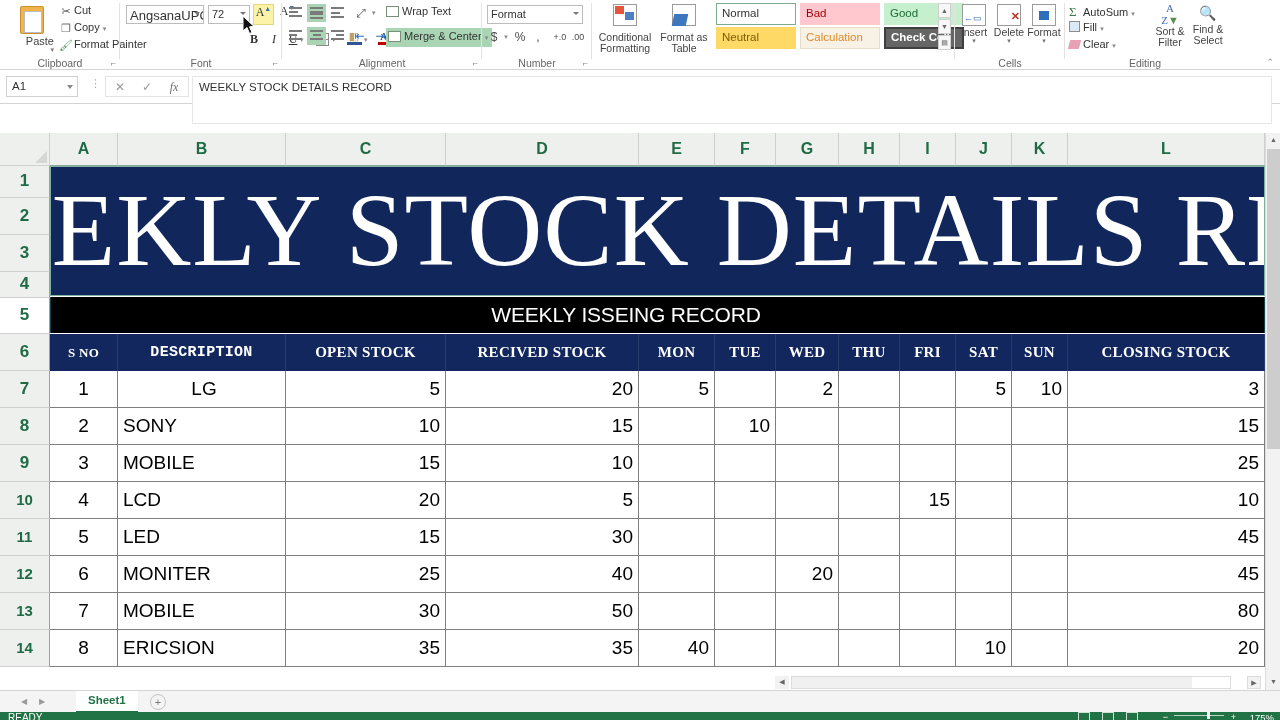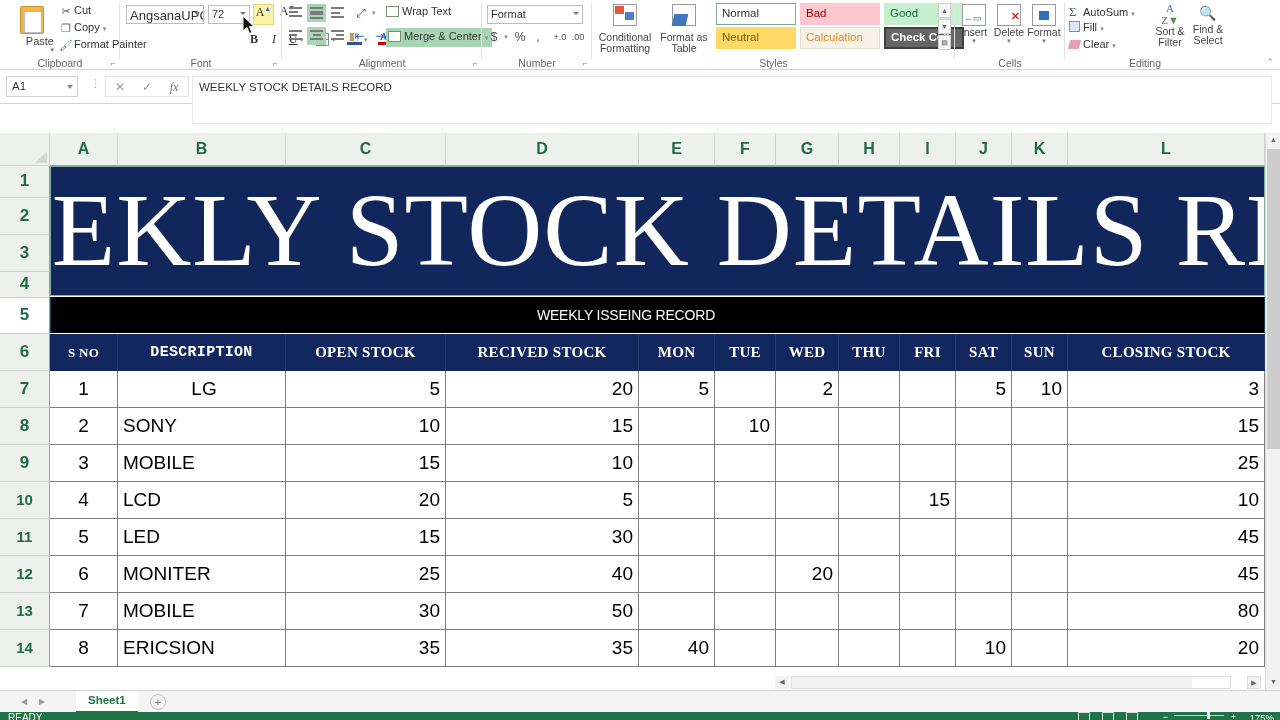--- a/index.html
+++ b/index.html
@@ -238,21 +238,21 @@
     position:absolute; left:-163px; top:-4px; width:1600px; height:130px;
     color:#ffffff; font-family:"Liberation Serif", serif; font-size:104px;
     line-height:134px; letter-spacing:1px; white-space:nowrap;
   }
   #issue-banner{
     position:absolute;left:0;top:131px;width:1215px;height:36px;background:#000000;
     border-left:1px solid #17404f;border-right:1px solid #17404f;
   }
   #issue-text{
     position:absolute;left:0;top:0;width:1150px;height:36px;line-height:36px;text-align:center;
-    color:#ffffff;font-size:14px;font-family:"Liberation Sans",sans-serif;letter-spacing:-0.2px;
+    color:#ffffff;font-size:21px;font-family:"Liberation Sans",sans-serif;letter-spacing:-0.2px;
   }
 
   .hdr-cell{
     position:absolute;top:168px;height:37px;background:#12275e;color:#fff;
     font-family:"Liberation Serif",serif;font-weight:bold;font-size:15px;
     line-height:37px;text-align:center;border-right:1px solid #2a3c6e;
     letter-spacing:0.3px;
   }
   .dcell{
     position:absolute;height:37px;line-height:36px;background:#fff;
@@ -467,21 +467,20 @@
     </div>
     <div class="stylebox" id="style-normal"><span>Normal</span></div>
     <div class="stylebox" id="style-bad"><span>Bad</span></div>
     <div class="stylebox" id="style-good"><span>Good</span></div>
     <div class="stylebox" id="style-neutral"><span>Neutral</span></div>
     <div class="stylebox" id="style-calc"><span>Calculation</span></div>
     <div class="stylebox" id="style-check"><span>Check Cell</span></div>
     <div class="style-scroll" id="ss-up">▲</div>
     <div class="style-scroll" id="ss-dn">▼</div>
     <div class="style-scroll" id="ss-more">▤</div>
-    <div class="rgroup-label">Styles</div>
     <div class="rgroup-divider" style="right:0;"></div>
   </div>
 
   <div class="rgroup" id="g-cells">
     <div class="cellbtn" id="insert-btn">
       <div class="cellico">
           <span class="ins-mark">←▭</span>
         </div>
       <span class="ico-txt">Insert</span>
       <span class="paste-caret">▾</span>

